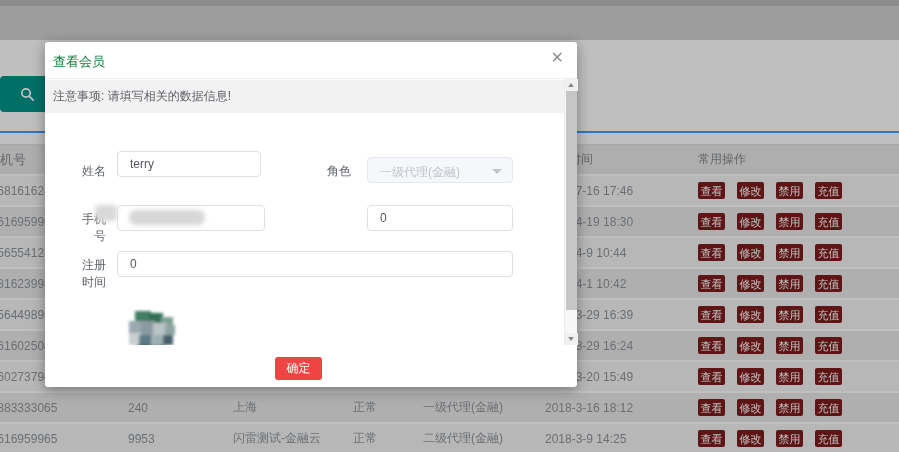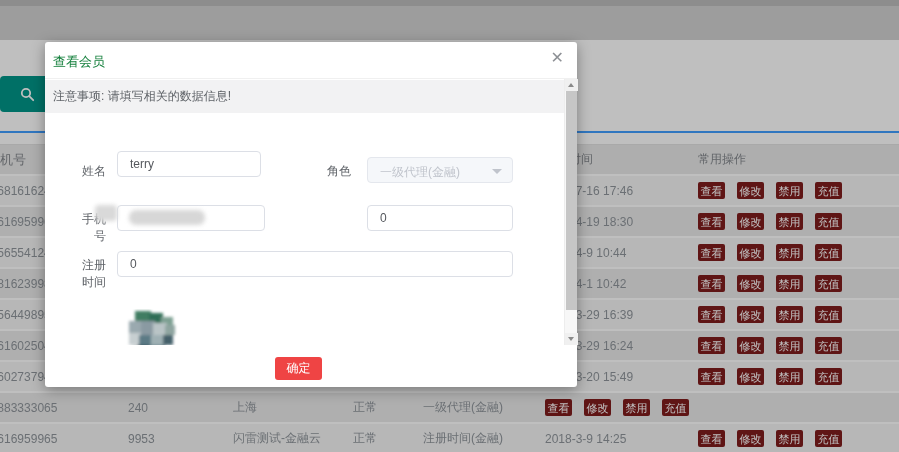--- a/index.html
+++ b/index.html
@@ -212,33 +212,34 @@
             <button class="op-btn">禁用</button>
             <button class="op-btn">充值</button>
           </span>
         </div>
         <div class="t-row r-dark">
           <span class="t-cell c1">13883333065</span>
           <span class="t-cell c2">240</span>
           <span class="t-cell c3">上海</span>
           <span class="t-cell c4">正常</span>
           <span class="t-cell c5">一级代理(金融)</span>
+          <span class="t-cell c6">2018-3-16 18:12</span>
           <span class="t-cell ops">
             <button class="op-btn">查看</button>
             <button class="op-btn">修改</button>
             <button class="op-btn">禁用</button>
             <button class="op-btn">充值</button>
           </span>
         </div>
         <div class="t-row r-light">
           <span class="t-cell c1">15616959965</span>
           <span class="t-cell c2">9953</span>
           <span class="t-cell c3">闪雷测试-金融云</span>
           <span class="t-cell c4">正常</span>
-          <span class="t-cell c5">注册时间(金融)</span>
+          <span class="t-cell c5">二级代理(金融)</span>
           <span class="t-cell c6">2018-3-9 14:25</span>
           <span class="t-cell ops">
             <button class="op-btn">查看</button>
             <button class="op-btn">修改</button>
             <button class="op-btn">禁用</button>
             <button class="op-btn">充值</button>
           </span>
         </div>
       </div>
   </div>

